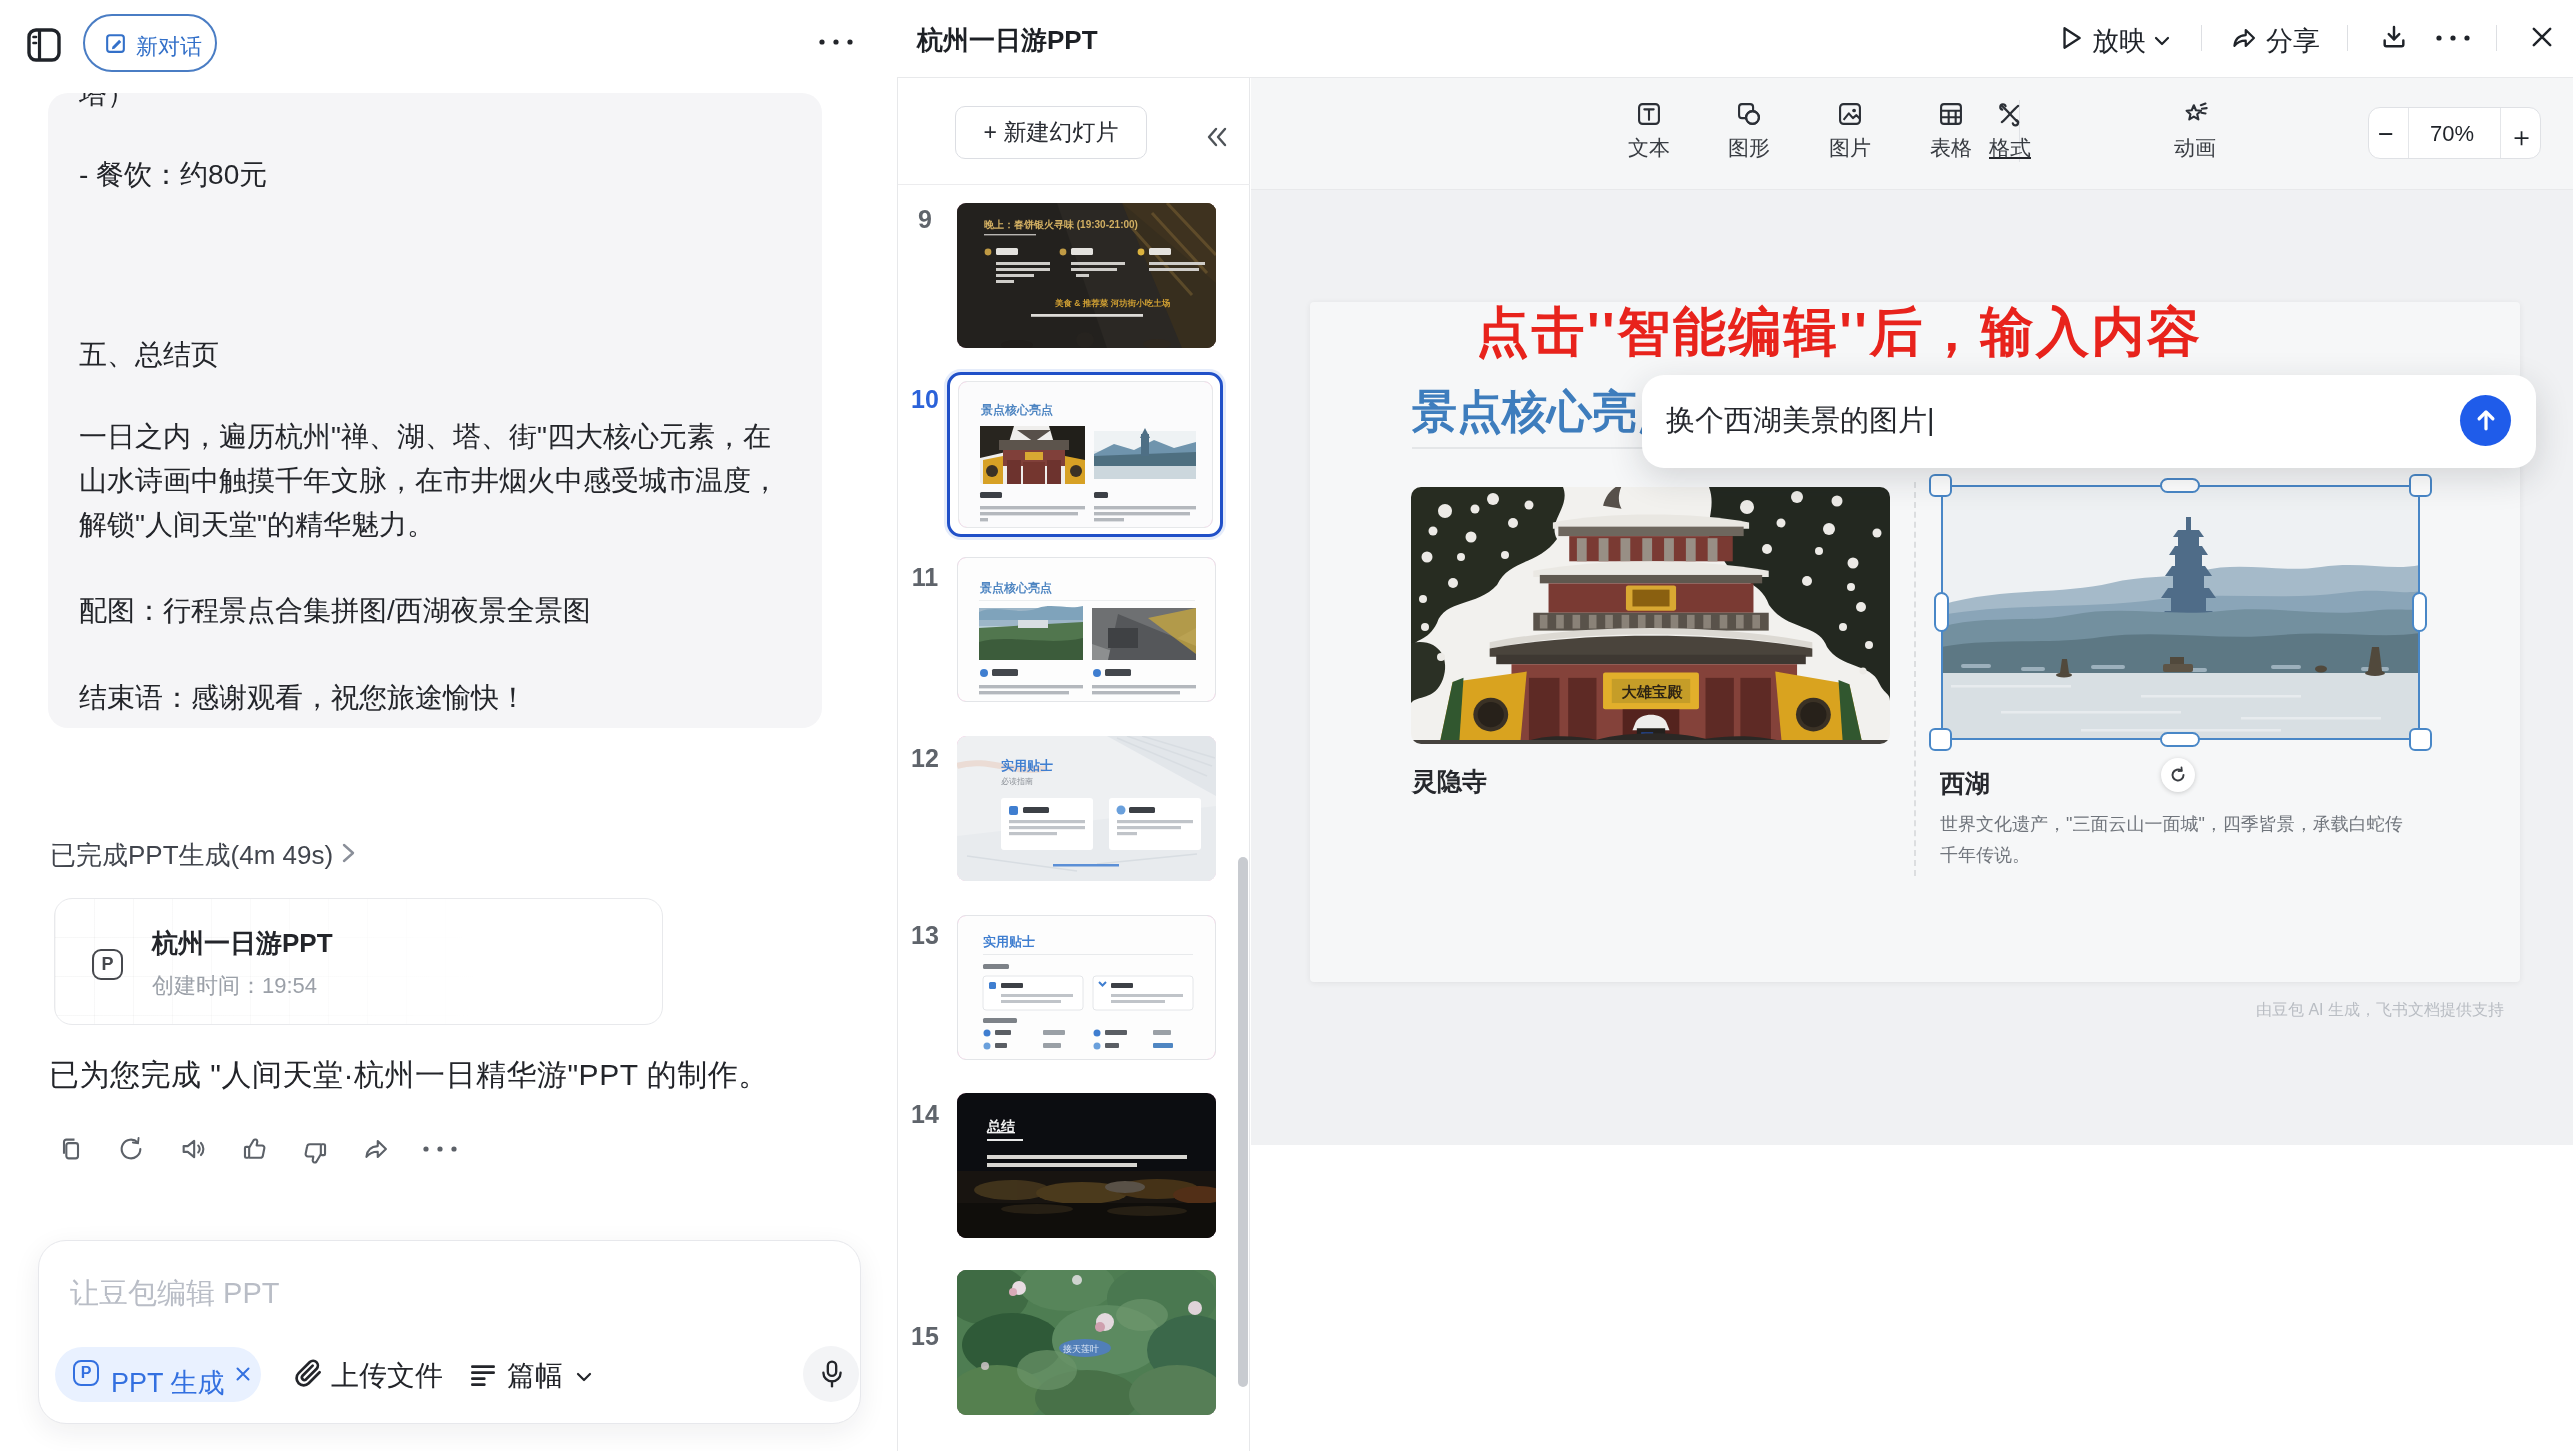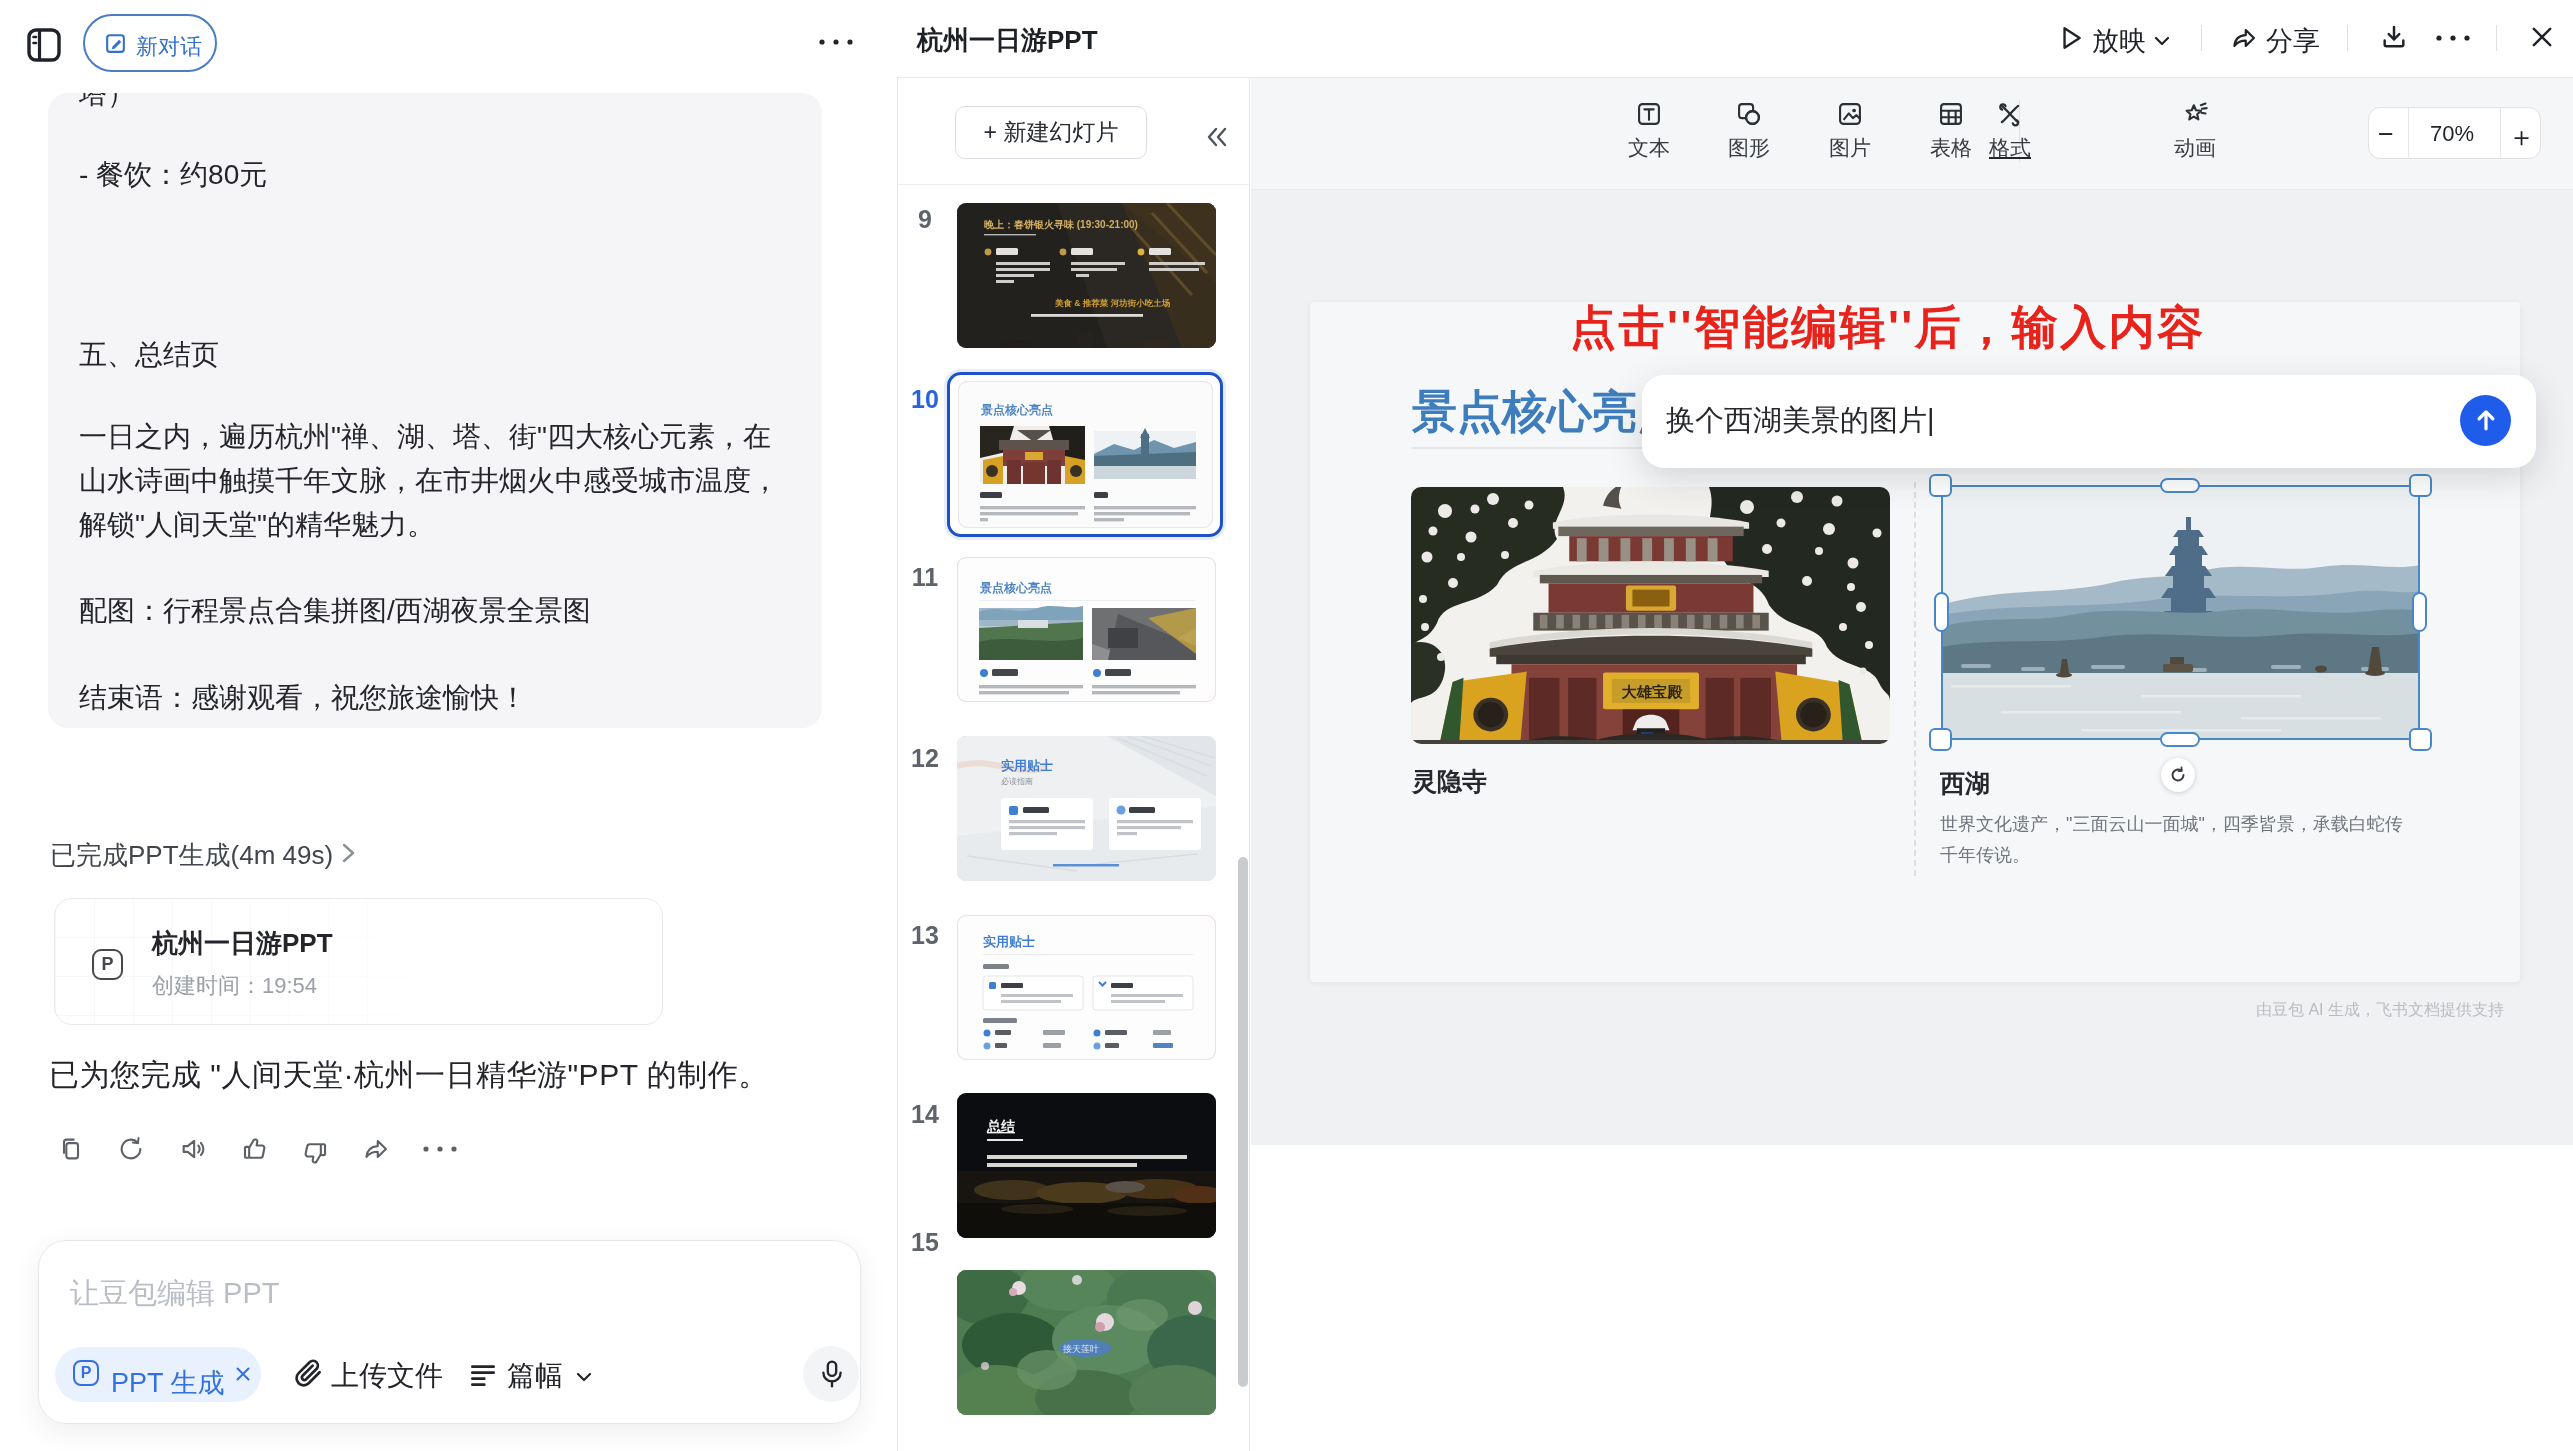--- a/index.html
+++ b/index.html
@@ -157,21 +157,21 @@
     <path d="M11 4 L4 12 L11 20 M20 4 L13 12 L20 20"></path>
   </svg>
   <div class="abs" style="left:898px;top:184px;width:352px;height:1px;background:#ececee;"></div>
 
   <div class="thumbnum" style="top:205px;">9</div>
   <div class="thumbnum" style="top:385px;color:#2b62d9;">10</div>
   <div class="thumbnum" style="top:563px;">11</div>
   <div class="thumbnum" style="top:744px;">12</div>
   <div class="thumbnum" style="top:921px;">13</div>
   <div class="thumbnum" style="top:1100px;">14</div>
-  <div class="thumbnum" style="top:1228px;">15</div>
+  <div class="thumbnum" style="top:1322px;">15</div>
 
   <div class="thumb" style="top:203px;border:none;">
     <svg width="259" height="145" viewBox="0 0 259 145">
       <rect width="259" height="145" fill="#35332f"></rect>
       <polygon points="120,0 259,0 259,145 185,145" fill="#5d4c2e"></polygon>
       <polygon points="165,0 259,0 259,80" fill="#6b5530"></polygon>
       <polygon points="100,0 165,0 225,145 150,145" fill="#44403a"></polygon>
       <rect width="259" height="145" fill="rgba(18,16,13,.5)"></rect>
       <g stroke="#7a6233" stroke-width="3" opacity=".55">
         <line x1="195" y1="10" x2="250" y2="70"></line>
@@ -675,21 +675,21 @@
   <div class="abs" style="left:2160px;top:732px;width:40px;height:15px;background:#fff;border:2.5px solid #4987c7;border-radius:8px;"></div>
   <div class="abs" style="left:1934px;top:592px;width:15px;height:40px;background:#fff;border:2.5px solid #4987c7;border-radius:8px;"></div>
   <div class="abs" style="left:2412px;top:592px;width:15px;height:40px;background:#fff;border:2.5px solid #4987c7;border-radius:8px;"></div>
 
   <div class="abs" style="left:2161px;top:758px;width:34px;height:34px;background:#fff;border-radius:50%;box-shadow:0 1px 5px rgba(0,0,0,.18);"></div>
   <svg class="abs" style="left:2168px;top:765px" width="20" height="20" viewBox="0 0 20 20" fill="none" stroke="#3a3d42" stroke-width="2" stroke-linecap="round">
     <path d="M15.5 10 a5.5 5.5 0 1 1 -2.2-4.4"></path>
     <path d="M13.5 2.5 L13.8 5.8 L10.6 6.2" stroke-width="1.8"></path>
   </svg>
 
-  <div class="abs" style="left:1570px;top:297px;font-size:46px;font-weight:800;letter-spacing:2.5px;color:#e8231c;white-space:nowrap;">点击''智能编辑''后，输入内容</div>
+  <div class="abs" style="left:1476px;top:297px;font-size:53px;font-weight:800;letter-spacing:2.5px;color:#e8231c;white-space:nowrap;">点击''智能编辑''后，输入内容</div>
 
   <div class="abs" style="left:1642px;top:375px;width:894px;height:93px;background:#fff;border-radius:22px;box-shadow:0 10px 34px rgba(31,35,41,.16);"></div>
   <div class="abs" style="left:1666px;top:401px;font-size:29px;color:#26282e;text-align:right;">换个西湖美景的图片<span style="font-weight:400;color:#1f2329;">|</span></div>
   <div class="abs" style="left:2460px;top:395px;width:51px;height:51px;border-radius:50%;background:#1f5cea;"></div>
   <svg class="abs" style="left:2471px;top:405px" width="30" height="30" viewBox="0 0 24 24" fill="none" stroke="#fff" stroke-width="2.6" stroke-linecap="round" stroke-linejoin="round">
     <path d="M12 19 V6"></path>
       <path d="M6.5 11 L12 5.5 L17.5 11"></path>
   </svg>
 
   <div class="abs" style="left:2256px;top:1000px;font-size:16px;color:#b9bdc3;">由豆包 AI 生成，飞书文档提供支持</div>

